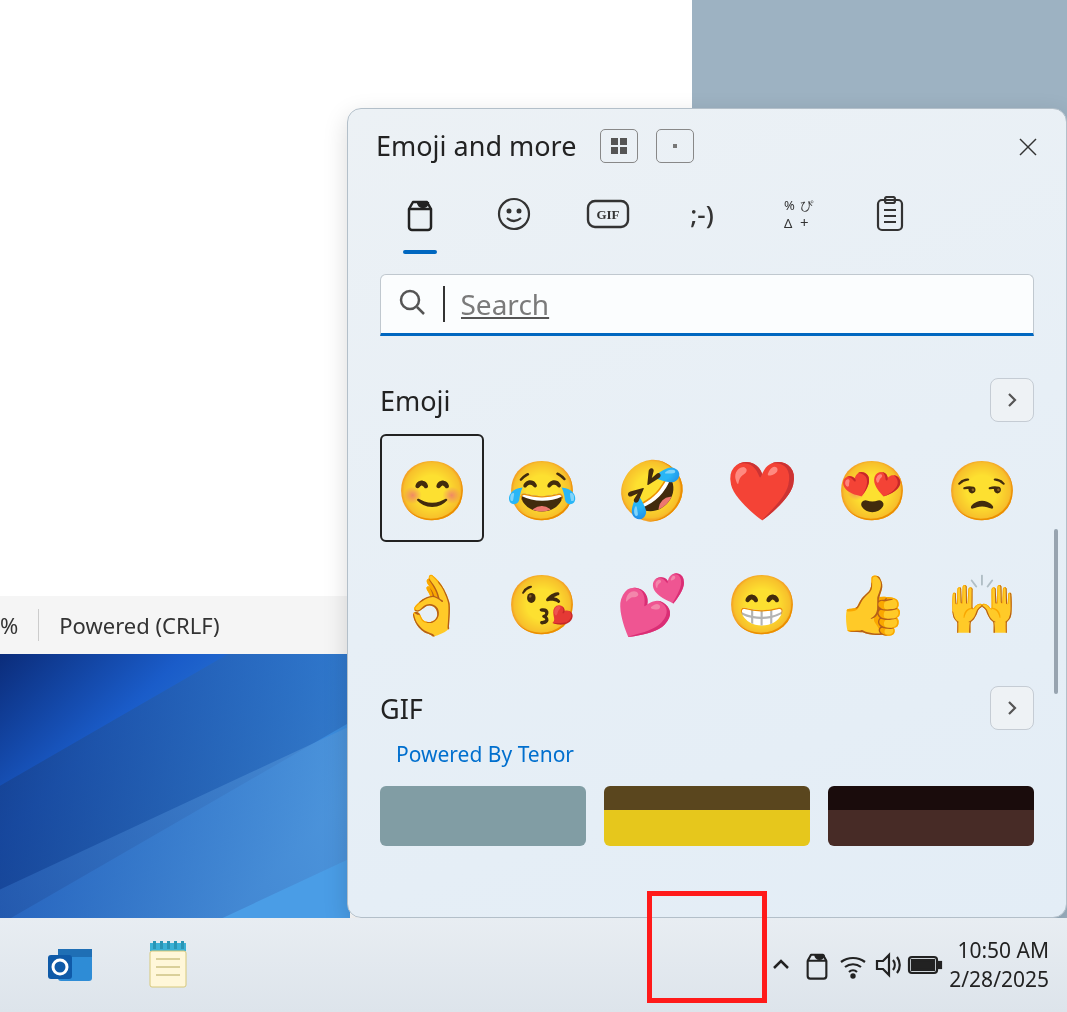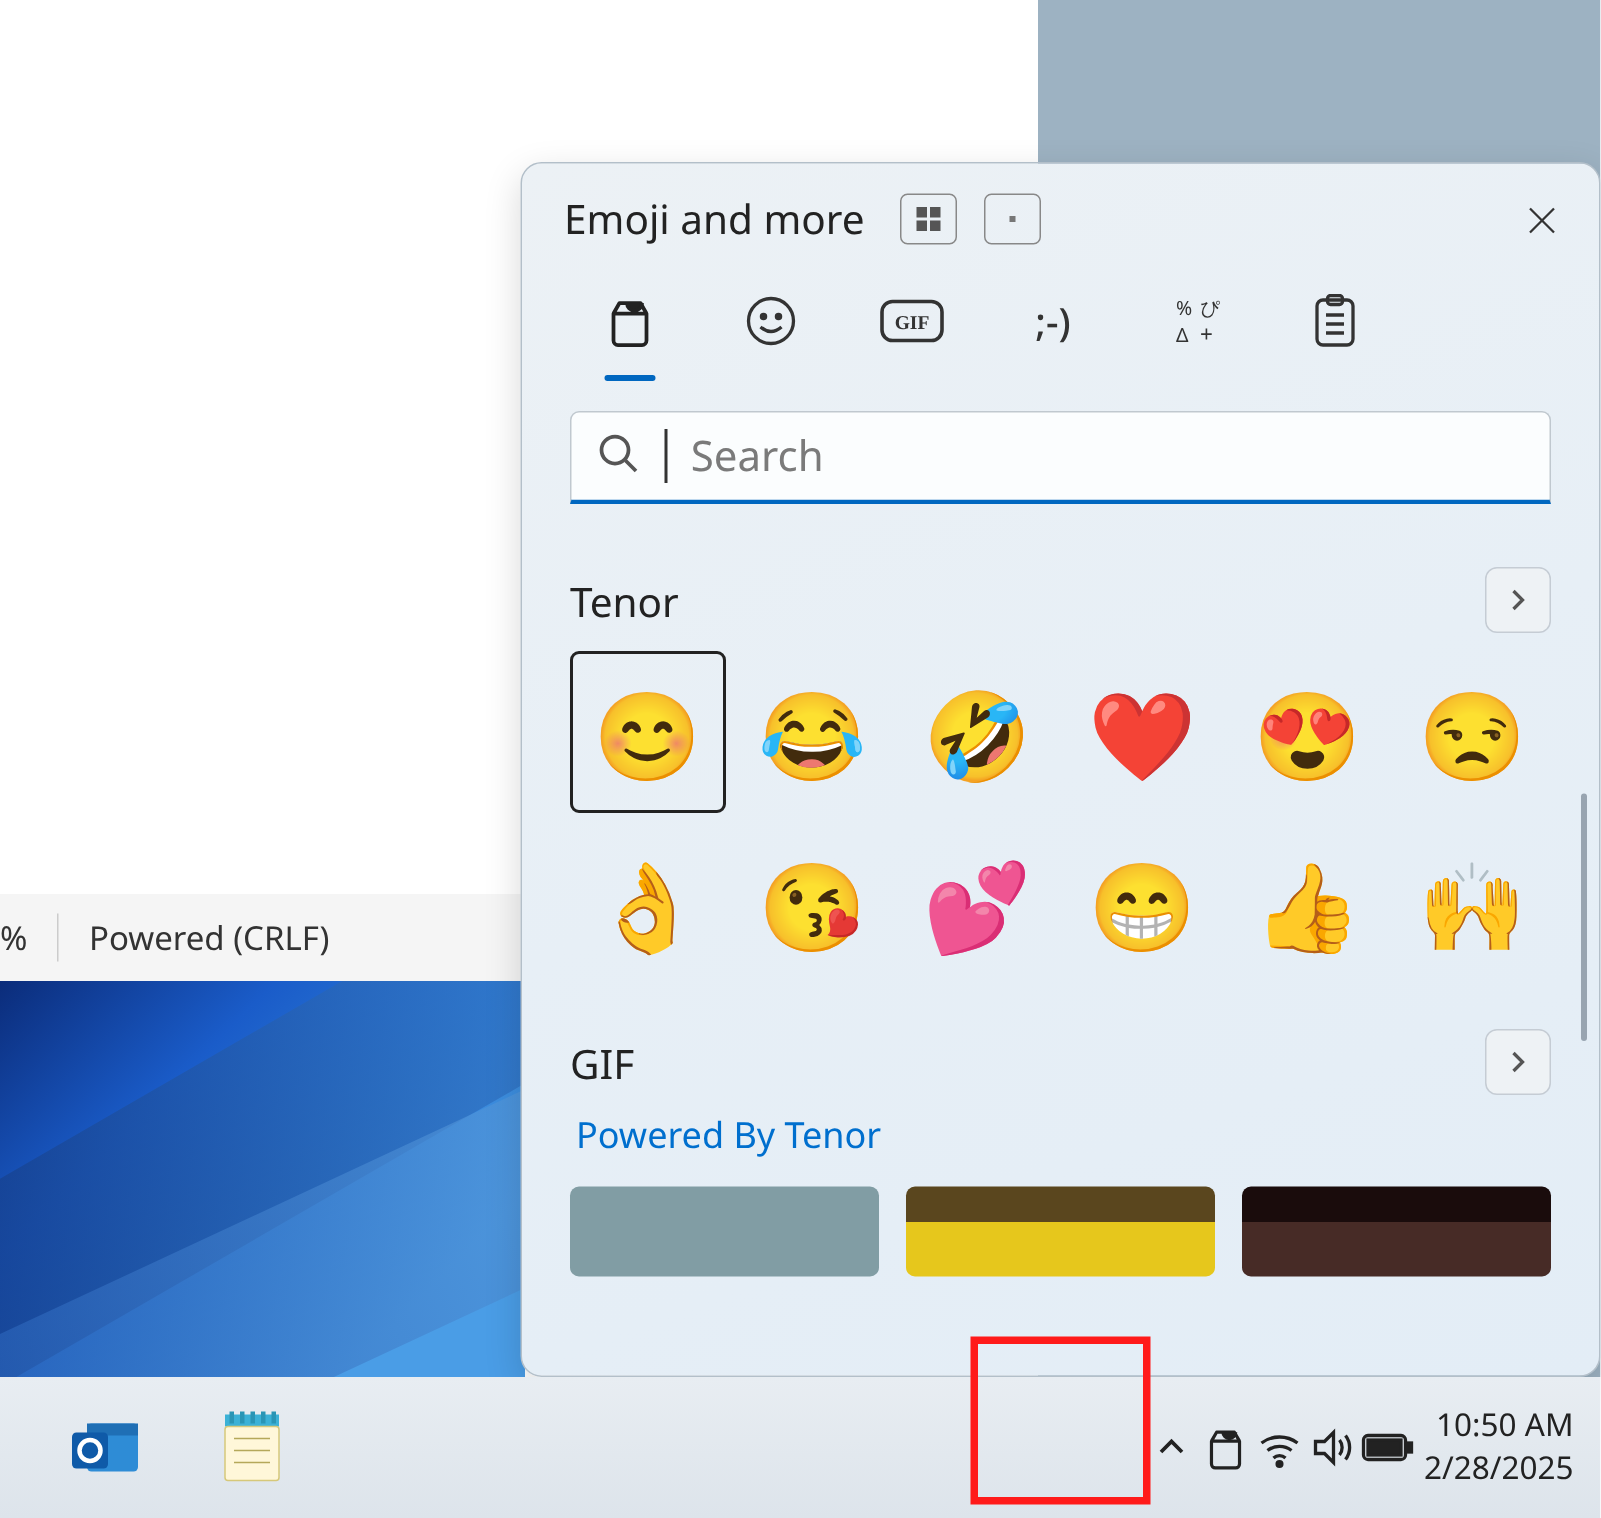--- a/index.html
+++ b/index.html
@@ -130,34 +130,34 @@
 .panel-title { font-size: 27px; color: #222; font-weight: 400; margin-right: 6px; }
 .view-toggle { width: 38px; height: 34px; border: 1.5px solid #888; border-radius: 5px; display: flex; align-items: center; justify-content: center; cursor: pointer; }
 .close-btn { position: absolute; right: 22px; top: 22px; width: 32px; height: 32px; display: flex; align-items: center; justify-content: center; cursor: pointer; }
 
 .tabs { display: flex; gap: 46px; padding: 6px 40px 0 48px; align-items: center; height: 70px; }
 .tab { width: 48px; height: 48px; display: flex; align-items: center; justify-content: center; cursor: pointer; position: relative; }
 .tab.active::after { content: ''; position: absolute; bottom: -16px; left: 50%; transform: translateX(-50%); width: 34px; height: 4px; background: #0067c0; border-radius: 2px; }
 
 .search-wrap { margin: 28px 32px 0 32px; }
 .search-box { display: flex; align-items: center; background: #fbfdfe; border: 1px solid #c0c8cf; border-bottom: 3px solid #0067c0; border-radius: 6px 6px 0 0; height: 62px; padding: 0 16px; gap: 16px; }
-.search-box input { flex: 1; border: none; outline: none; background: transparent; font-size: 28px; color: #555; font-family: inherit; }
+.search-box input { flex: 1; border: none; outline: none; background: transparent; font-size: 28px; color: #555; font-family: inherit; text-decoration: underline; }
 .search-box input::placeholder { color: #7a7a7a; }
 .search-caret { width: 1.5px; height: 36px; background: #333; }
 
 .panel-body { flex: 1; overflow-y: auto; padding: 0 32px; margin-top: 24px; }
 .section-head { display: flex; align-items: center; justify-content: space-between; margin: 18px 0 10px 0; }
 .section-title { font-size: 27px; color: #222; font-weight: 400; }
 .section-arrow { width: 44px; height: 44px; border: 1.5px solid #c5ccd4; border-radius: 8px; display: flex; align-items: center; justify-content: center; cursor: pointer; background: #eef2f5; }
 
 .emoji-grid { display: grid; grid-template-columns: repeat(6, 1fr); gap: 6px 6px; margin: 12px 0 6px 0; }
 .emoji-cell { width: 104px; height: 108px; display: flex; align-items: center; justify-content: center; border-radius: 6px; cursor: pointer; font-size: 58px; }
 .emoji-cell.selected { border: 2px solid #222; border-radius: 6px; }
 
-.gif-subtitle { font-size: 24px; color: #006fce; margin: 2px 0 18px 4px; }
+.gif-subtitle { font-size: 21px; color: #006fce; margin: 2px 0 18px 16px; }
 .gif-row { display: flex; gap: 18px; }
 .gif-thumb { flex: 1; height: 60px; background: #819da4; border-radius: 6px; position: relative; }
 .gif-thumb.minion { background: linear-gradient(180deg, #5a461e 40%, #e6c71c 40%); }
 .gif-thumb.audience { background: linear-gradient(180deg, #1a0c0c 40%, #472b26 40%); }
 
 .panel-scrollthumb { position: absolute; right: 8px; top: 420px; width: 4px; height: 165px; background: #98a4b0; border-radius: 3px; }
 
 </style>
 </head>
 <body>
@@ -247,21 +247,21 @@
             <line x1="20" y1="20" x2="27" y2="27"></line>
           </svg>
       </span>
       <span class="search-caret"></span>
       <input type="text" placeholder="Search" style="">
     </div>
   </div>
 
   <div class="panel-body">
     <div class="section-head">
-      <span class="section-title">Tenor</span>
+      <span class="section-title">Emoji</span>
       <div class="section-arrow">
         <svg width="18" height="18" viewBox="0 0 18 18" stroke="#555" stroke-width="2.2" fill="none">
             <polyline points="6,3 12,9 6,15"></polyline>
           </svg>
       </div>
     </div>
 
     <div class="emoji-grid" id="emoji-grid">
         <div class="emoji-cell selected">😊</div>
         <div class="emoji-cell">😂</div>

